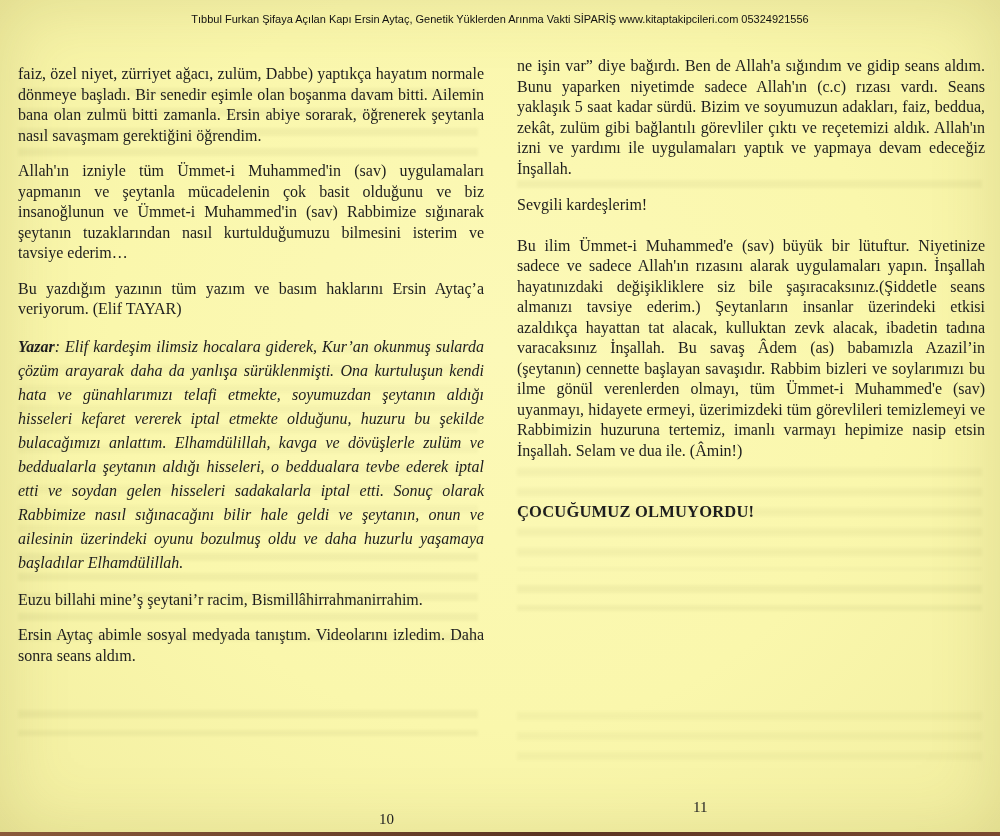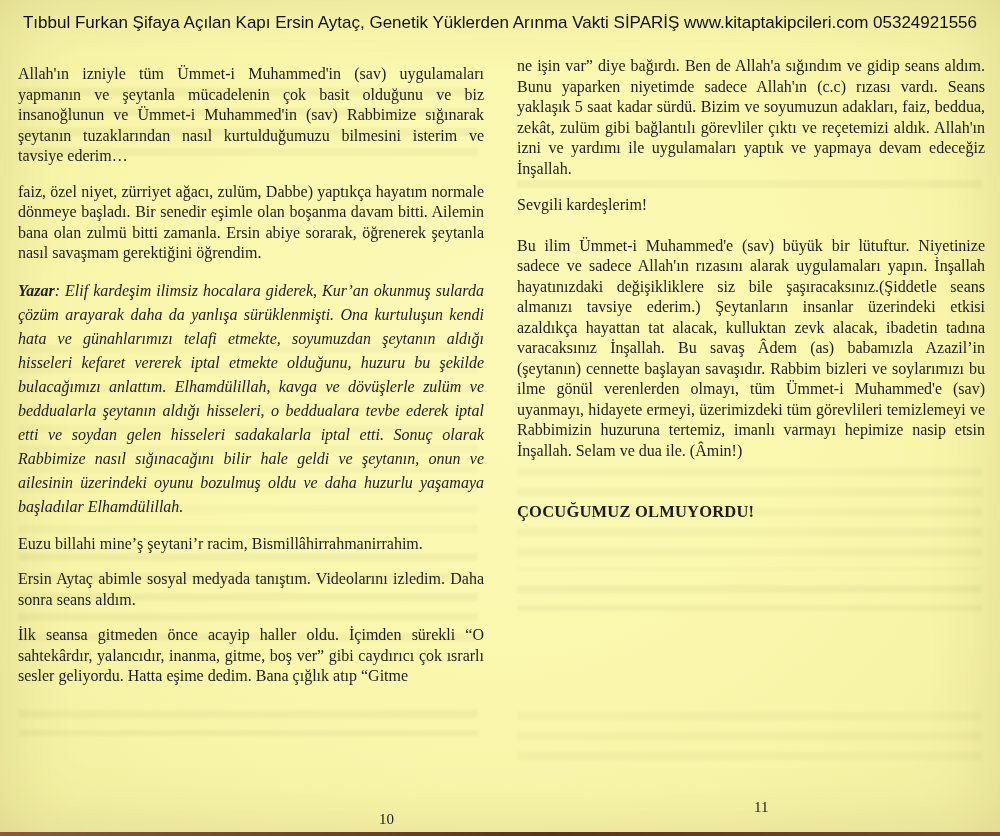--- a/index.html
+++ b/index.html
@@ -15,21 +15,21 @@
     background:radial-gradient(ellipse at 50% 42%, #fcf9b8 0%, #faf7ac 55%, #f2eea0 100%);
   }
   #sheet::after{
     content:"";position:absolute;inset:0;pointer-events:none;
     box-shadow:inset 0 0 70px rgba(120,110,40,0.18);
   }
   .running-header{
     position:absolute;top:13px;left:0;right:0;
     text-align:center;
     font-family:"Liberation Sans", sans-serif;
-    font-size:17px;color:#111;
+    font-size:11px;color:#111;
     z-index:2;white-space:nowrap;
   }
   .col{position:absolute;z-index:1;}
   .col-left{left:18px;top:64px;width:466px;}
   .col-right{left:517px;top:56px;width:468px;}
   p.para{
     margin:0 0 15px 0;
     font-size:16px;line-height:20.5px;
     text-align:justify;
   }
@@ -41,21 +41,21 @@
     font-weight:bold;letter-spacing:.2px;
   }
   h2.heading-right{margin-top:40px;margin-bottom:20px;}
   .para-tight{margin-bottom:10px;}
   .para-wide-gap{margin-bottom:42px;}
   .page-number{
     position:absolute;z-index:2;
     font-size:15px;color:#222;
   }
   .page-number-left{left:379px;top:811px;}
-  .page-number-right{left:754px;top:799px;}
+  .page-number-right{left:693px;top:799px;}
   
   .bleed{
     position:absolute;z-index:0;opacity:.55;
     filter:blur(1.6px);pointer-events:none;
     background:repeating-linear-gradient(180deg,
       rgba(122,122,58,0.13) 0px, rgba(122,122,58,0.13) 8px,
       rgba(250,247,172,0) 8px, rgba(250,247,172,0) 20px);
   }
   .bottom-edge{
     position:absolute;left:0;right:0;bottom:0;height:4px;z-index:3;
@@ -72,26 +72,26 @@
   <div class="bleed" style="left:18px;top:553px;width:460px;height:96px"></div>
   <div class="bleed" style="left:18px;top:710px;width:460px;height:26px"></div>
   <div class="bleed" style="left:517px;top:180px;width:465px;height:20px"></div>
   <div class="bleed" style="left:517px;top:468px;width:465px;height:102px;opacity:.45"></div>
   <div class="bleed" style="left:517px;top:585px;width:465px;height:26px"></div>
   <div class="bleed" style="left:517px;top:712px;width:465px;height:60px;opacity:.4"></div>
 
   <div class="running-header">Tıbbul Furkan Şifaya Açılan Kapı Ersin Aytaç, Genetik Yüklerden Arınma Vakti SİPARİŞ www.kitaptakipcileri.com 05324921556</div>
 
   <div class="col col-left">
+    <p class="para">faiz, özel niyet, zürriyet ağacı, zulüm, Dabbe) yaptıkça hayatım normale dönmeye başladı. Bir senedir eşimle olan boşanma davam bitti. Ailemin bana olan zulmü bitti zamanla. Ersin abiye sorarak, öğrenerek şeytanla nasıl savaşmam gerektiğini öğrendim.</p>
     <p class="para">Allah'ın izniyle tüm Ümmet-i Muhammed'in (sav) uygulamaları yapmanın ve şeytanla mücadelenin çok basit olduğunu ve biz insanoğlunun ve Ümmet-i Muhammed'in (sav) Rabbimize sığınarak şeytanın tuzaklarından nasıl kurtulduğumuzu bilmesini isterim ve tavsiye ederim…</p>
-    <p class="para">faiz, özel niyet, zürriyet ağacı, zulüm, Dabbe) yaptıkça hayatım normale dönmeye başladı. Bir senedir eşimle olan boşanma davam bitti. Ailemin bana olan zulmü bitti zamanla. Ersin abiye sorarak, öğrenerek şeytanla nasıl savaşmam gerektiğini öğrendim.</p>
+    <p class="para">Bu yazdığım yazının tüm yazım ve basım haklarını Ersin Aytaç’a veriyorum. (Elif TAYAR)</p>
     <p class="para italic-note"><b>Yazar</b><span>: Elif kardeşim ilimsiz hocalara giderek, Kur’an okunmuş sularda çözüm arayarak daha da yanlışa sürüklenmişti. Ona kurtuluşun kendi hata ve günahlarımızı telafi etmekte, soyumuzdan şeytanın aldığı hisseleri kefaret vererek iptal etmekte olduğunu, huzuru bu şekilde bulacağımızı anlattım. Elhamdülillah, kavga ve dövüşlerle zulüm ve beddualarla şeytanın aldığı hisseleri, o beddualara tevbe ederek iptal etti ve soydan gelen hisseleri sadakalarla iptal etti. Sonuç olarak Rabbimize nasıl sığınacağını bilir hale geldi ve şeytanın, onun ve ailesinin üzerindeki oyunu bozulmuş oldu ve daha huzurlu yaşamaya başladılar Elhamdülillah.</span></p>
     <p class="para">Euzu billahi mine’ş şeytani’r racim, Bismillâhirrahmanirrahim.</p>
     <p class="para para-tight">Ersin Aytaç abimle sosyal medyada tanıştım. Videolarını izledim. Daha sonra seans aldım.</p>
-    <p class="para">İlk seansa gitmeden önce acayip haller oldu. İçimden sürekli “O sahtekârdır, yalancıdır, inanma, gitme, boş ver” gibi caydırıcı çok ısrarlı sesler geliyordu. Hatta eşime dedim. Bana çığlık atıp “Gitme</p>
   </div>
   <div class="page-number page-number-left">10</div>
 
   <div class="col col-right">
     <p class="para" style="margin-bottom:16px">ne işin var” diye bağırdı. Ben de Allah'a sığındım ve gidip seans aldım. Bunu yaparken niyetimde sadece Allah'ın (c.c) rızası vardı. Seans yaklaşık 5 saat kadar sürdü. Bizim ve soyumuzun adakları, faiz, beddua, zekât, zulüm gibi bağlantılı görevliler çıktı ve reçetemizi aldık. Allah'ın izni ve yardımı ile uygulamaları yaptık ve yapmaya devam edeceğiz İnşallah.</p>
     <p class="para" style="margin-bottom:20px">Sevgili kardeşlerim!</p>
     <p class="para para-wide-gap">Bu ilim Ümmet-i Muhammed'e (sav) büyük bir lütuftur. Niyetinize sadece ve sadece Allah'ın rızasını alarak uygulamaları yapın. İnşallah hayatınızdaki değişikliklere siz bile şaşıracaksınız.(Şiddetle seans almanızı tavsiye ederim.) Şeytanların insanlar üzerindeki etkisi azaldıkça hayattan tat alacak, kulluktan zevk alacak, ibadetin tadına varacaksınız İnşallah. Bu savaş Âdem (as) babamızla Azazil’in (şeytanın) cennette başlayan savaşıdır. Rabbim bizleri ve soylarımızı bu ilme gönül verenlerden olmayı, tüm Ümmet-i Muhammed'e (sav) uyanmayı, hidayete ermeyi, üzerimizdeki tüm görevlileri temizlemeyi ve Rabbimizin huzuruna tertemiz, imanlı varmayı hepimize nasip etsin İnşallah. Selam ve dua ile. (Âmin!)</p>
     <h2 class="section-heading heading-right">ÇOCUĞUMUZ OLMUYORDU!</h2>
   </div>
   <div class="page-number page-number-right">11</div>

